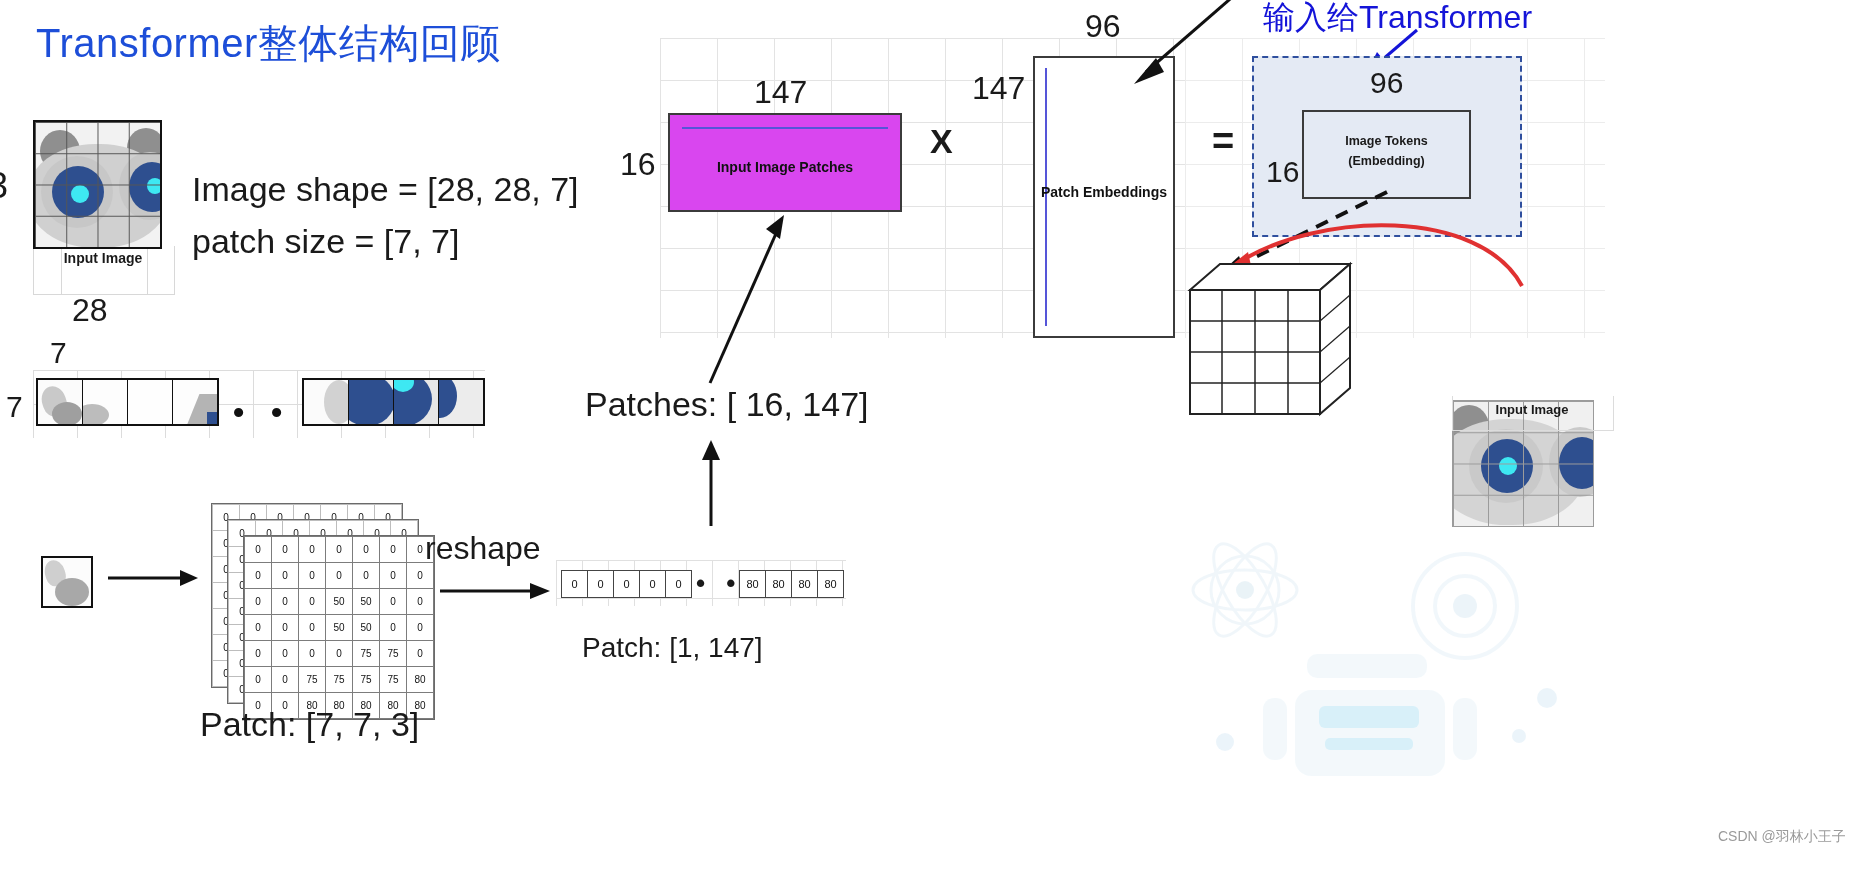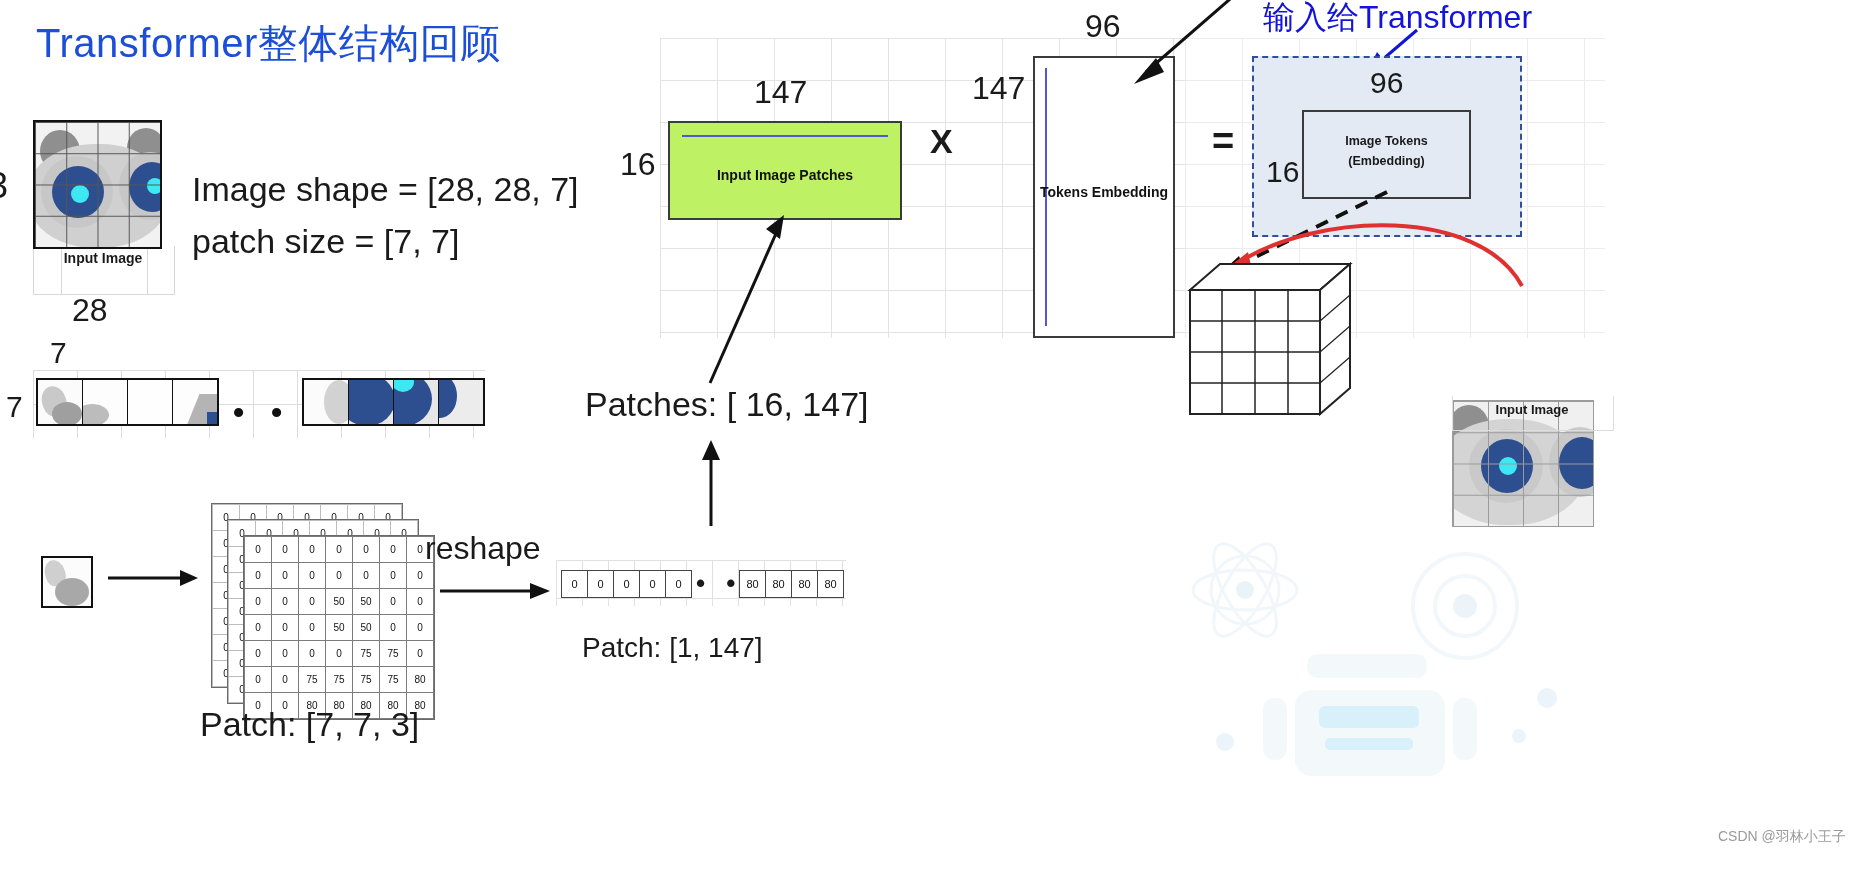--- a/index.html
+++ b/index.html
@@ -137,21 +137,21 @@
   }
   .vec .c:last-child{border-right:none;}
   #vec-left{left:561px;top:570px;}
   #vec-right{left:739px;top:570px;}
   #vec-dots{left:696px;top:570px;font-size:26px;letter-spacing:7px;font-weight:bold;line-height:26px;}
   #patch-1147-caption{left:582px;top:624px;font-size:28px;margin-top:8px;}
 
   
   #patches-box{
     left:668px;top:113px;width:230px;height:95px;
-    border:2px solid #3b3b3b;background:#bef264;margin-top:8px;
+    border:2px solid #3b3b3b;background:#d946ef;
   }
   #patches-box .topline{
     position:absolute;left:12px;right:12px;top:12px;height:2px;background:#5555d8;
   }
   #patches-box-label{
     position:absolute;left:0;right:0;top:44px;text-align:center;
     font-size:14px;font-weight:bold;color:#111;
   }
   #dim-147-a{left:754px;top:74px;font-size:32px;}
   #dim-16-a{left:620px;top:146px;font-size:32px;}
@@ -546,21 +546,21 @@
   <svg width="32" height="86" viewBox="0 0 32 86">
     <line x1="16" y1="86" x2="16" y2="16" stroke="#111" stroke-width="3"></line>
     <polygon points="16,0 25,20 7,20" fill="#111"></polygon>
   </svg>
 </div>
 
 <div class="abs" id="dim-147-b">147</div>
 <div class="abs" id="dim-96-a">96</div>
 <div class="abs" id="embed-box">
   <div class="leftline"></div>
-  <div id="embed-box-label">Tokens Embedding</div>
+  <div id="embed-box-label">Patch Embeddings</div>
 </div>
 <div class="abs" id="equals-sign">=</div>
 
 <div class="abs" style="left:1130px;top:-20px;">
   <svg width="130" height="110" viewBox="0 0 130 110">
     <line x1="122" y1="0" x2="16" y2="92" stroke="#111" stroke-width="3"></line>
     <polygon points="4,104 26,78 34,92" fill="#111"></polygon>
   </svg>
 </div>
 

